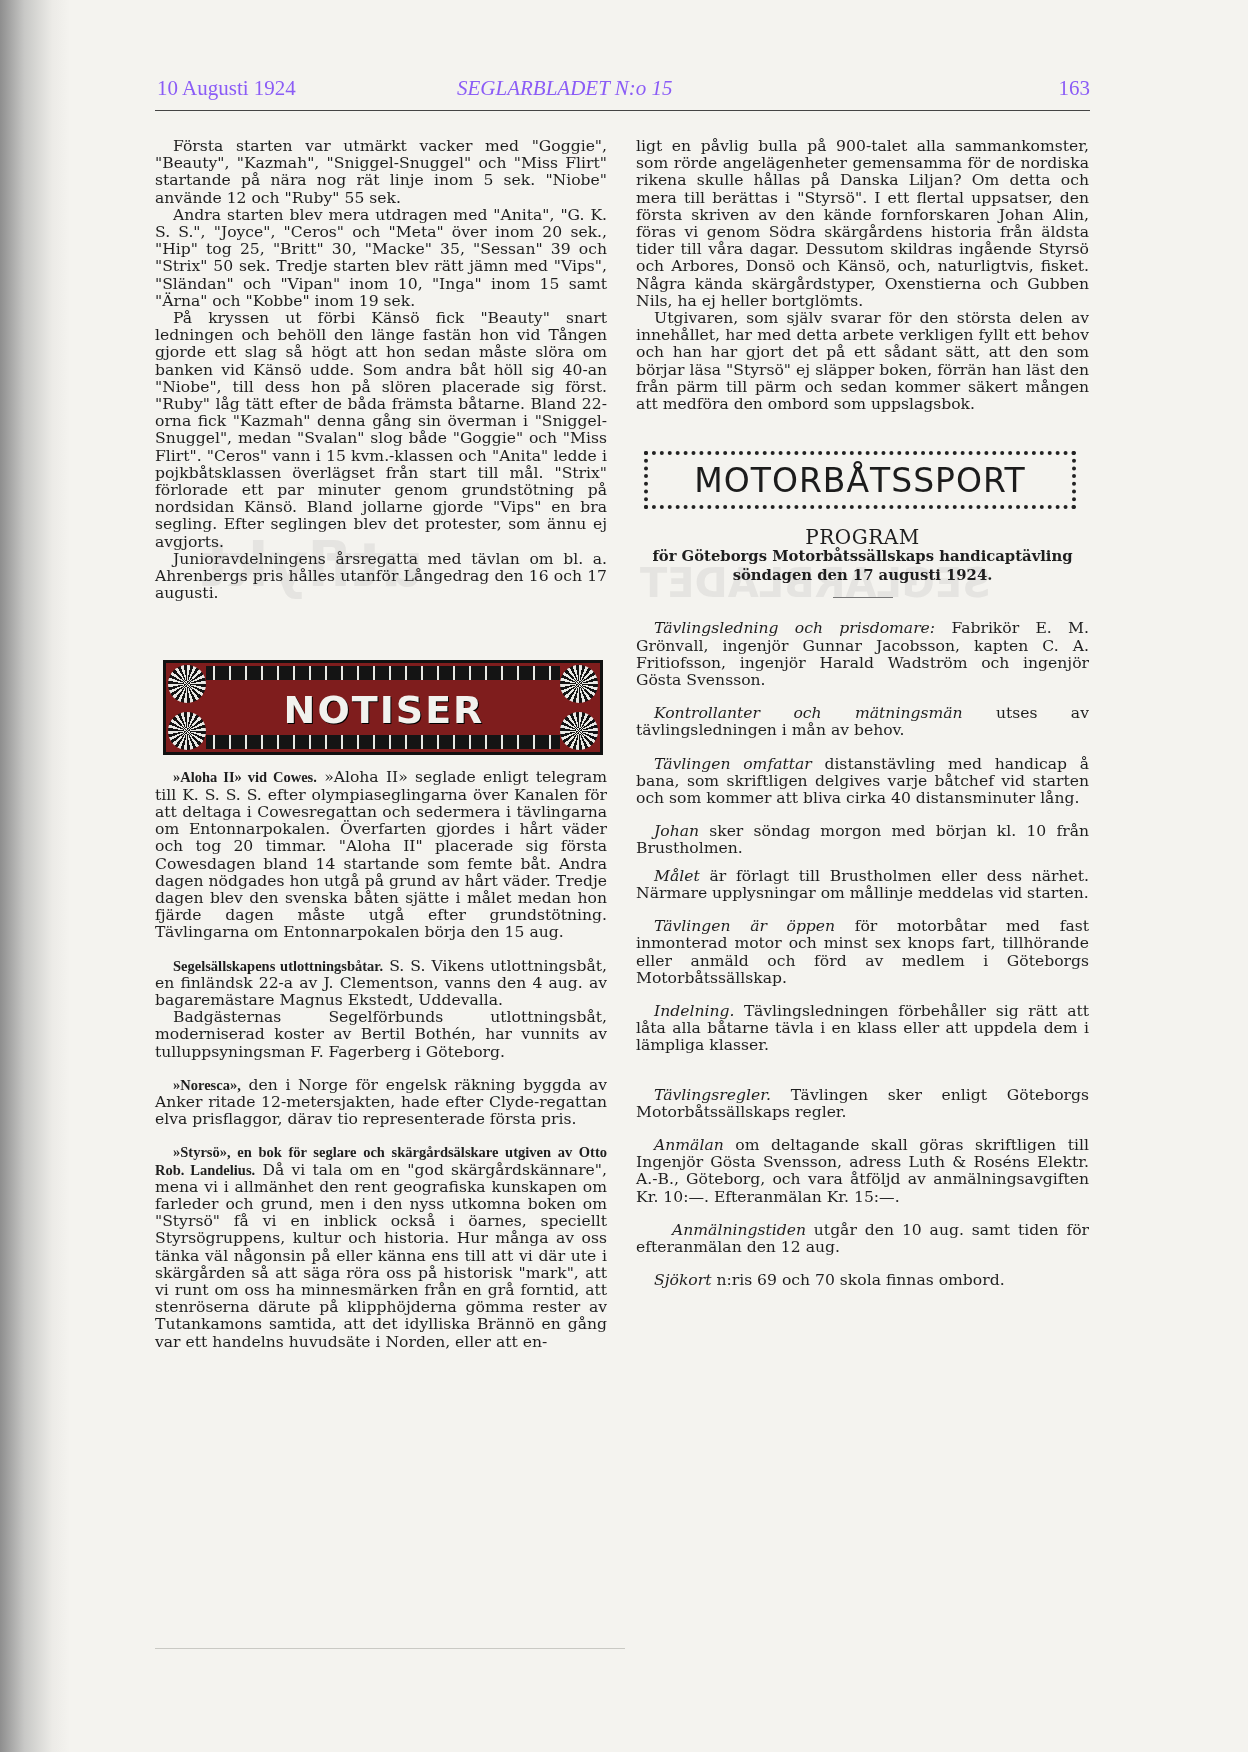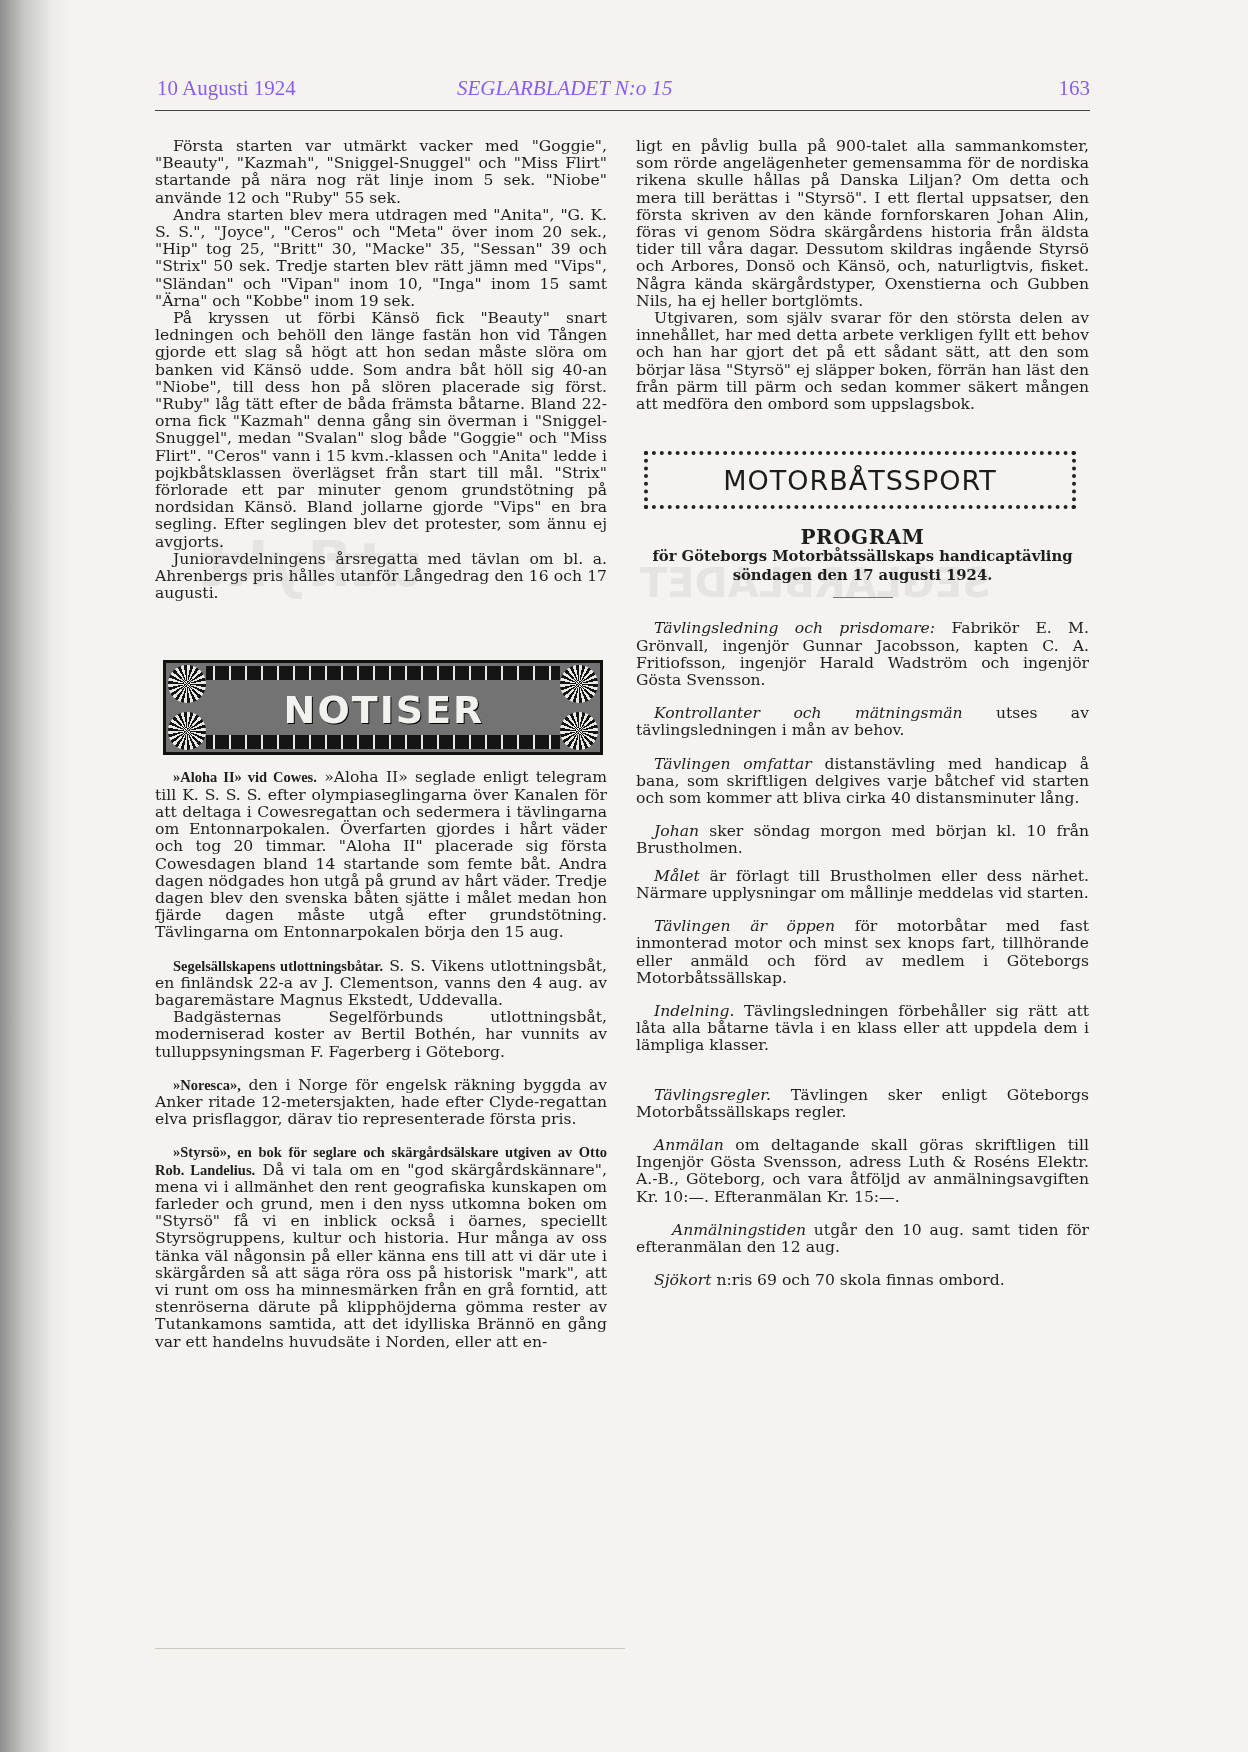--- a/index.html
+++ b/index.html
@@ -31,21 +31,21 @@
   .col-left { left: 155px; top: 138px; width: 452px; }
   .col-right { left: 636px; top: 138px; width: 453px; }
   .col p { margin: 0; text-indent: 18px; }
   .col p.noindent { text-indent: 0; }
   .gap { height: 16px; }
   .gap-sm { height: 10px; }
   .b { font-weight: bold; font-family: Liberation Serif, serif; font-size: 14.5px; }
   .i { font-style: italic; }
   .notiser-banner {
     width: 440px; height: 95px; margin: 58px 0 14px 8px;
-    background: #737373; position: relative; border: 3px solid #111;
+    background: #7f1d1d; position: relative; border: 3px solid #111;
     box-sizing: border-box;
   }
   .notiser-banner .wave {
     position: absolute; left: 40px; right: 40px; height: 14px;
     background: repeating-linear-gradient(90deg, #141414 0 7px, #e8e8e4 7px 9px, #141414 9px 16px);
   }
   .notiser-banner .wave.top { top: 3px; }
   .notiser-banner .wave.bottom { bottom: 3px; }
   .notiser-banner .shell {
     position: absolute; width: 38px; height: 38px; border-radius: 50%;
@@ -59,25 +59,25 @@
     position: absolute; left: 78px; top: 26px; width: 280px; height: 42px;
     text-align: center; color: #f2f2ee;
     font-family: "DejaVu Sans", sans-serif; font-weight: bold; font-size: 38px;
     letter-spacing: 2px; line-height: 42px;
     text-shadow: 1px 1px 0 #000;
   }
   .motor-box {
     margin: 38px 0 0 8px; width: 432px; height: 58px;
     border: 4px dotted #222; box-sizing: border-box;
     display: flex; align-items: center; justify-content: center;
-    font-family: "DejaVu Sans", sans-serif; font-size: 27px; letter-spacing: 1px;
+    font-family: "DejaVu Sans", sans-serif; font-size: 33px; letter-spacing: 1px;
     color: #1c1c1c;
   }
   .program-title {
-    text-align: center; font-weight: bold; font-size: 20px; margin-top: 20px; text-indent: 0;
+    text-align: center; font-weight: normal; font-size: 20px; margin-top: 20px; text-indent: 0;
     letter-spacing: 0.5px;
   }
   .program-sub {
     text-align: center; font-weight: bold; font-size: 14.8px; line-height: 19px; text-indent: 0;
     font-family: "DejaVu Serif", serif;
   }
   .short-rule {
     width: 60px; height: 1px; background: #777; margin: 13px auto 22px auto;
   }
   .bottom-rule {

